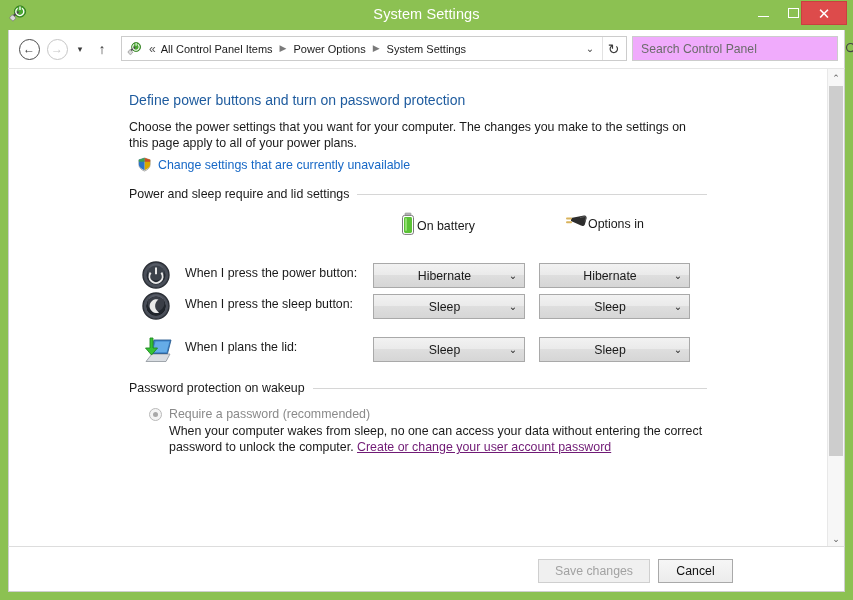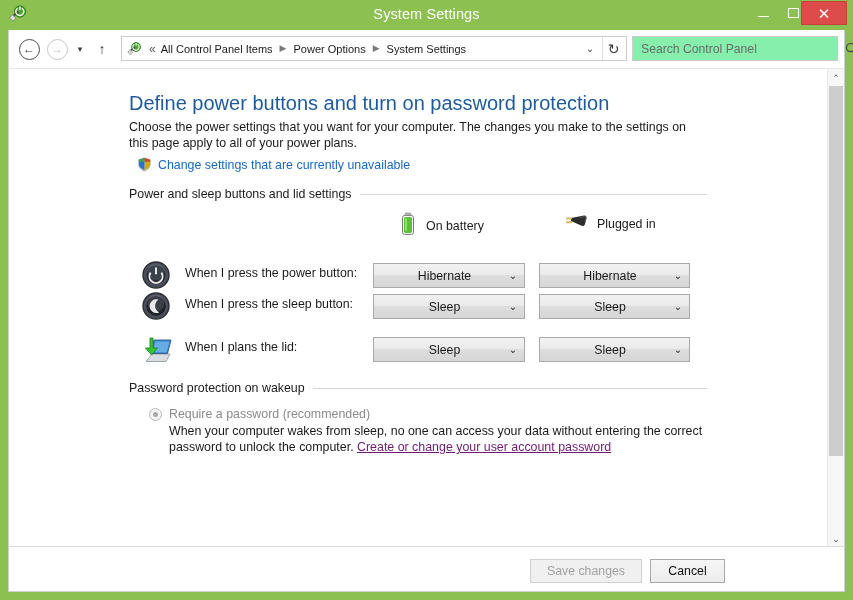--- a/index.html
+++ b/index.html
@@ -127,21 +127,21 @@
     color: #3a3a3a; font-size: 14px;
     border-left: 1px solid #e2e2e2;
   }
 
   
   #searchbox {
     position: absolute;
     left: 623px; top: 6px;
     width: 206px; height: 25px;
     border: 1px solid #cccccc;
-    background: #86efac;
+    background: #f0abfc;
     display: flex; align-items: center; gap: 44px;
   }
   #search-input {
     border: none; outline: none;
     flex: 1;
     font-family: "Liberation Sans", sans-serif;
     font-size: 12.2px;
     color: #6b6b6b;
     padding-left: 8px;
     background: transparent;
@@ -159,21 +159,21 @@
     background: #ffffff;
     border-left: 1px solid #cfcfcf;
     border-right: 1px solid #cfcfcf;
     border-top: 1px solid #e6e6e6;
     overflow: hidden;
   }
 
   #page-heading {
     position: absolute;
     left: 120px; top: 23px;
-    font-size: 20px;
+    font-size: 14px;
     color: #1E5B9E;
     white-space: nowrap;
   }
   #page-desc {
     position: absolute;
     left: 120px; top: 50px;
     width: 570px;
     font-size: 12.4px;
     color: #1a1a1a;
     line-height: 16px;
@@ -206,21 +206,21 @@
 
   
   #col-battery {
     position: absolute; left: 390px; top: 143px;
     display: flex; align-items: center;
   }
   #col-plugged {
     position: absolute; left: 553px; top: 143px;
     display: flex; align-items: center;
   }
-  .colhdr-label { font-size: 12.4px; color: #1a1a1a; margin-left: 9px; }
+  .colhdr-label { font-size: 12.4px; color: #1a1a1a; }
 
   
   .setting-row { position: absolute; left: 132px; width: 560px; height: 26px; }
   #row-power { top: 182px; margin-top: 12px; }
   #row-sleep { top: 225px; }
   #row-lid   { top: 268px; }
 
   .row-icon {
     position: absolute; left: 0; top: -3px;
     width: 32px; height: 30px;
@@ -325,20 +325,21 @@
   .footbtn {
     position: absolute;
     top: 12px;
     height: 24px;
     border: 1px solid #a9a9a9;
     background: linear-gradient(to bottom, #f6f6f6, #ececec);
     font-size: 12.3px;
     font-family: "Liberation Sans", sans-serif;
     display: flex; align-items: center; justify-content: center;
     cursor: default;
+    margin-left: 8px;
   }
   #btn-save {
     left: 521px; width: 112px;
     color: #a2a2a2;
     border-color: #cfcfcf;
     background: #f0f0f0;
   }
   #btn-cancel {
     left: 641px; width: 75px;
     color: #111111;
@@ -434,21 +435,21 @@
           <path d="M8 1 L14 3 V8 C14 10 12.6 12 8 14 Z" fill="#D9A800"></path>
           <path d="M8 1 L2 3 V8 C2 10 3.4 12 8 14 Z" fill="#2C74C9"></path>
           <path d="M8 1 L14 3 V5 H8 Z" fill="#C94B2B"></path>
           <path d="M8 1 L2 3 V5 H8 Z" fill="#3FA34D"></path>
         </svg>
       </span>
       <span id="unavailable-link">Change settings that are currently unavailable</span>
     </div>
 
     <div class="group-header" id="group-power">
-      <span class="gh-text">Power and sleep buttons and lid settings</span>
+      <span class="gh-text">Power and sleep require and lid settings</span>
       <span class="gh-rule"></span>
     </div>
 
     <div id="col-battery">
       <span>
         <svg width="18" height="24" viewBox="0 0 18 24">
           <rect x="6" y="1" width="6" height="2.6" rx="0.6" fill="#b9b9b9" stroke="#8d8d8d" stroke-width="0.6"></rect>
           <rect x="3.5" y="3.4" width="11" height="19" rx="2.2" fill="#ffffff" stroke="#7a7a7a" stroke-width="1"></rect>
           <rect x="5" y="5" width="8" height="16" rx="1.4" fill="#5BC236"></rect>
           <rect x="6" y="6" width="2" height="13" rx="1" fill="#9BE37A" opacity="0.85"></rect>
@@ -459,21 +460,21 @@
 
     <div id="col-plugged">
       <span>
         <svg width="26" height="20" viewBox="0 0 26 20">
           <path d="M9 6 L22 3.5 C24 3 25 5 24.4 7 L23 12 C22.4 14 20.6 14.6 19 13.6 L9 9 Z" fill="#2d2d2d"></path>
           <rect x="4" y="5.6" width="6" height="2" rx="1" fill="#D9B35C"></rect>
           <rect x="4" y="9.2" width="6" height="2" rx="1" fill="#D9B35C"></rect>
           <path d="M18 5.5 L22.6 4.6 C23.6 4.4 24 5.2 23.8 6.2 L23 9.4" fill="none" stroke="#606060" stroke-width="0.9"></path>
         </svg>
       </span>
-      <span class="colhdr-label">Plugged in</span>
+      <span class="colhdr-label">Options in</span>
     </div>
 
     <div class="setting-row" id="row-power">
       <span class="row-icon">
         <svg width="30" height="30" viewBox="0 0 30 30">
           <circle cx="15" cy="15" r="13" fill="#4a4f59" stroke="#2b2f36" stroke-width="1.4"></circle>
           <circle cx="15" cy="15" r="9.5" fill="#232830"></circle>
           <circle cx="15" cy="12" r="8.5" fill="#6d737e" opacity="0.35"></circle>
           <path d="M9.6 12.6 a6.6 6.6 0 1 0 10.8 0" fill="none" stroke="#e9e9e9" stroke-width="2"></path>
           <line x1="15" y1="7.6" x2="15" y2="14.2" stroke="#e9e9e9" stroke-width="2"></line>

